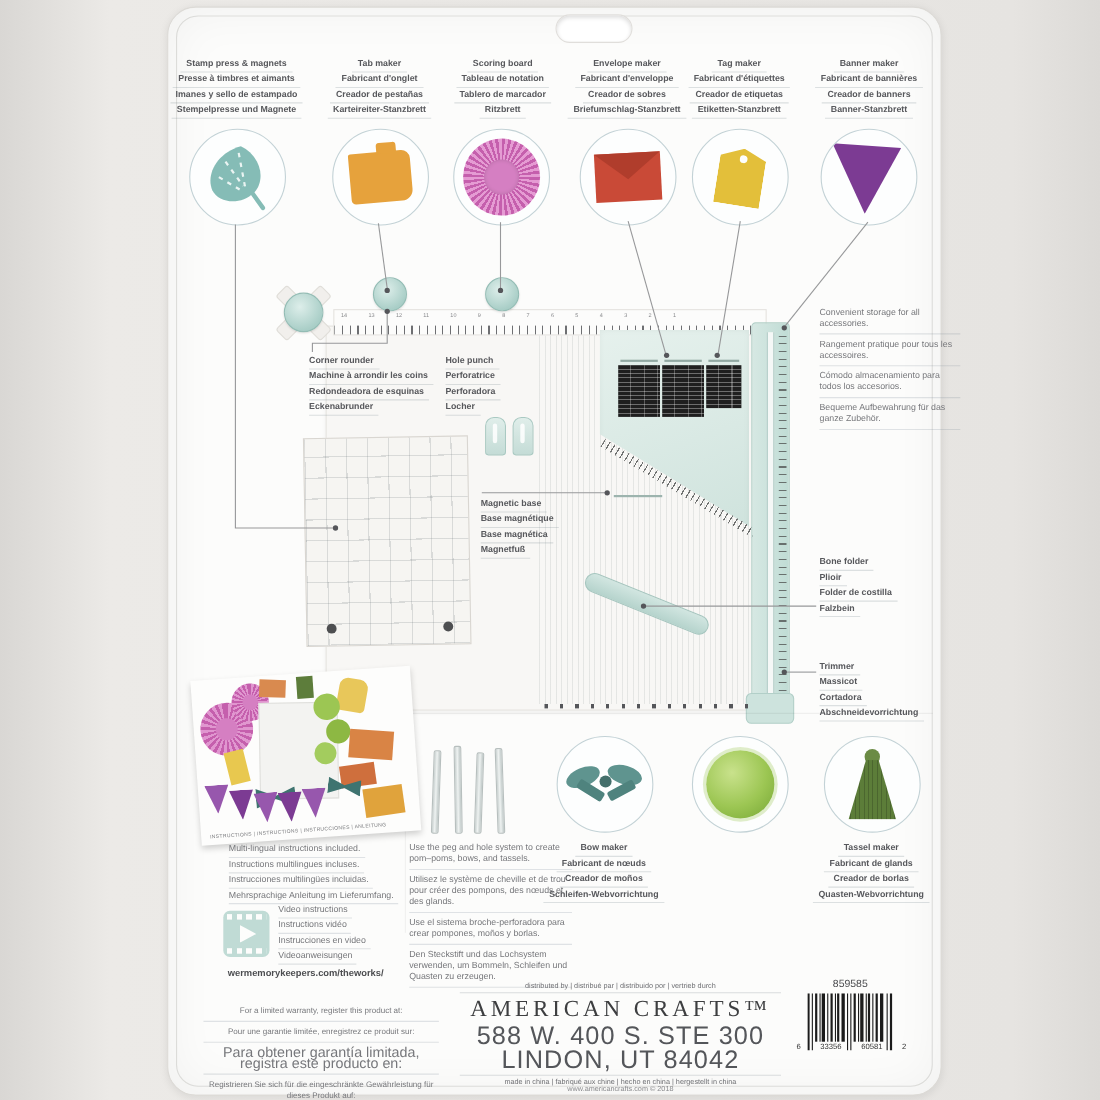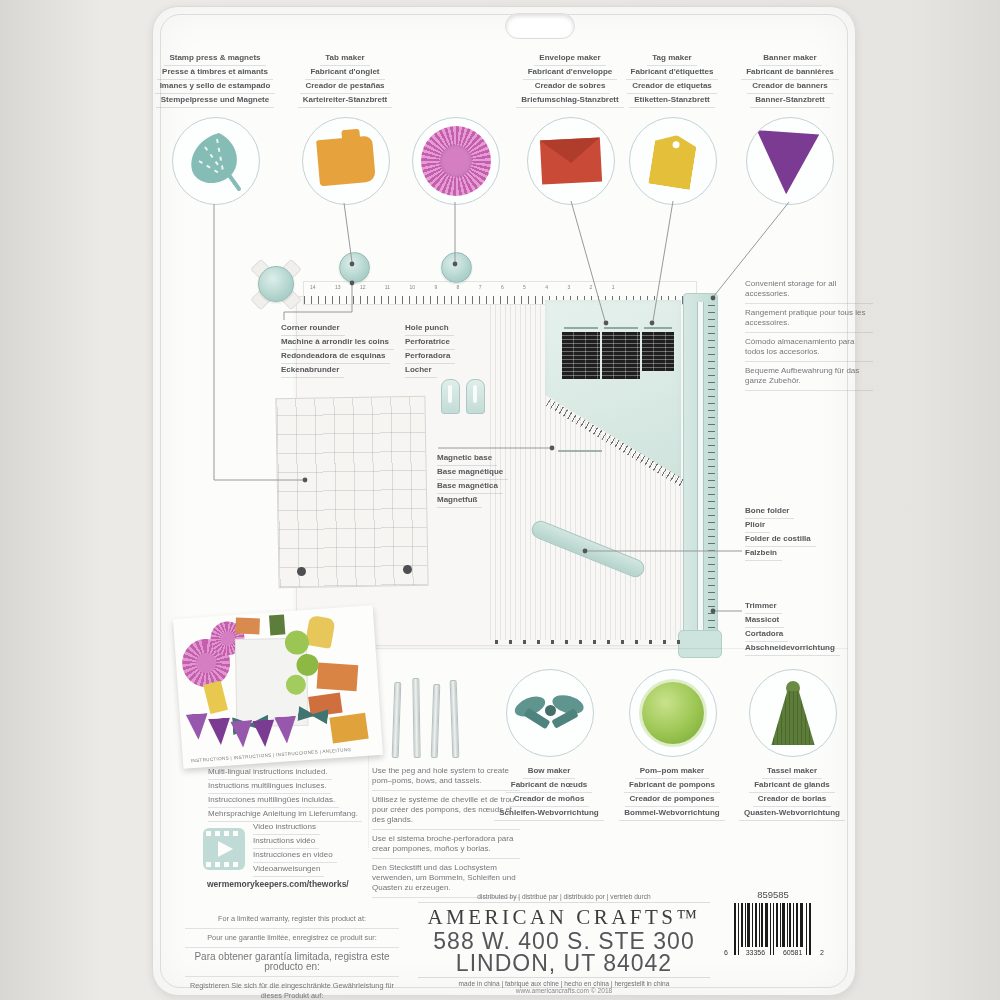--- a/index.html
+++ b/index.html
@@ -137,20 +137,26 @@
     <span class="fl">Presse à timbres et aimants</span>
     <span class="fl">Imanes y sello de estampado</span>
     <span class="fl">Stempelpresse und Magnete</span>
   </div>
   <div class="feat" style="left:270px;top:52px">
     <span class="fl">Tab maker</span>
     <span class="fl">Fabricant d'onglet</span>
     <span class="fl">Creador de pestañas</span>
     <span class="fl">Karteireiter-Stanzbrett</span>
   </div>
+  <div class="feat" style="left:382px;top:52px">
+    <span class="fl">Scoring board</span>
+    <span class="fl">Tableau de notation</span>
+    <span class="fl">Tablero de marcador</span>
+    <span class="fl">Ritzbrett</span>
+  </div>
   <div class="feat" style="left:495px;top:52px">
     <span class="fl">Envelope maker</span>
     <span class="fl">Fabricant d'enveloppe</span>
     <span class="fl">Creador de sobres</span>
     <span class="fl">Briefumschlag-Stanzbrett</span>
   </div>
   <div class="feat" style="left:597px;top:52px">
     <span class="fl">Tag maker</span>
     <span class="fl">Fabricant d'étiquettes</span>
     <span class="fl">Creador de etiquetas</span>
@@ -337,26 +343,20 @@
         <div class="head"></div>
         <div class="skirt"></div>
       </div>
   </div>
   <div class="feat" style="left:474px;top:765px">
     <span class="fl">Bow maker</span>
     <span class="fl">Fabricant de nœuds</span>
     <span class="fl">Creador de moños</span>
     <span class="fl">Schleifen-Webvorrichtung</span>
   </div>
-  <div class="feat" style="left:597px;top:765px">
-    <span class="fl">Pom–pom maker</span>
-    <span class="fl">Fabricant de pompons</span>
-    <span class="fl">Creador de pompones</span>
-    <span class="fl">Bommel-Webvorrichtung</span>
-  </div>
   <div class="feat" style="left:717px;top:765px">
     <span class="fl">Tassel maker</span>
     <span class="fl">Fabricant de glands</span>
     <span class="fl">Creador de borlas</span>
     <span class="fl">Quasten-Webvorrichtung</span>
   </div>
 
   <div style="position:absolute;left:208px;top:766px;width:172px">
     <span class="il">Multi-lingual instructions included.</span>
     <span class="il">Instructions multilingues incluses.</span>
@@ -379,21 +379,21 @@
   <div style="position:absolute;left:372px;top:764px;width:148px">
     <span class="para">Use the peg and hole system to create pom–poms, bows, and tassels.</span>
     <span class="para">Utilisez le système de cheville et de trou pour créer des pompons, des nœuds et des glands.</span>
     <span class="para">Use el sistema broche-perforadora para crear pompones, moños y borlas.</span>
     <span class="para">Den Steckstift und das Lochsystem verwenden, um Bommeln, Schleifen und Quasten zu erzeugen.</span>
   </div>
 
   <div style="position:absolute;left:185px;top:912px;width:214px;text-align:center">
     <span class="para" style="width:auto;font-size:7.3px;padding-right:0">For a limited warranty, register this product at:</span>
     <span class="para" style="width:auto;font-size:7.3px;padding-right:0">Pour une garantie limitée, enregistrez ce produit sur:</span>
-    <span class="para" style="width:auto;font-size:10px;padding-right:0">Para obtener garantía limitada, registra este producto en:</span>
+    <span class="para" style="width:auto;font-size:13px;padding-right:0">Para obtener garantía limitada, registra este producto en:</span>
     <span class="para" style="width:auto;font-size:7.3px;padding-right:0">Registrieren Sie sich für die eingeschränkte Gewährleistung für dieses Produkt auf:</span>
     <span style="display:block;font-size:8px;font-weight:bold;color:#4c4d50;margin-top:1px">www.wermemorykeepers.com/warranty</span>
   </div>
 
   <div class="dist">
     <div class="tag">distributed by | distribué par | distribuido por | vertrieb durch</div>
     <div class="brand">AMERICAN CRAFTS™</div>
     <div class="a1">588 W. 400 S. STE 300</div>
     <div class="a2">LINDON, UT 84042</div>
     <div class="made">made in china | fabriqué aux chine | hecho en china | hergestellt in china</div>

